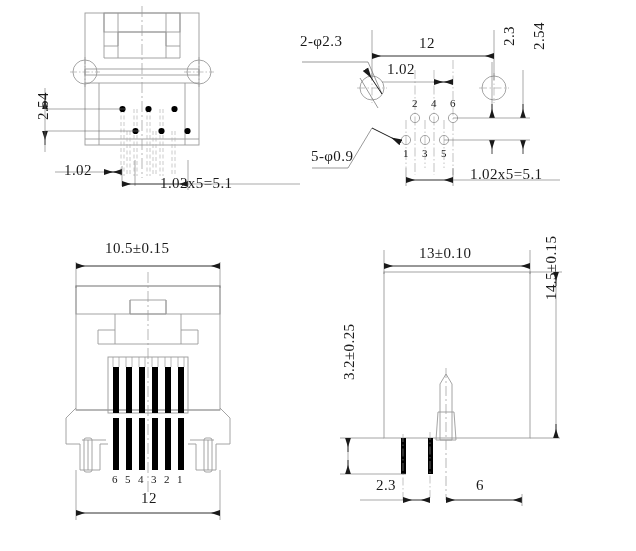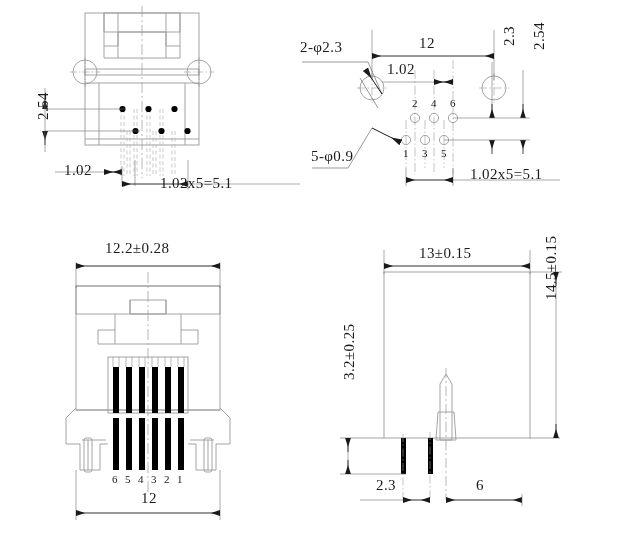--- a/index.html
+++ b/index.html
@@ -326,43 +326,43 @@
       <path d="M446,500 L522,500" stroke-width="0.9" marker-start="url(#arrOut)" marker-end="url(#arrIn)"></path>
       <path d="M522,494 L522,506" stroke="#6f6f6f" stroke-width="0.6"></path>
     </g>
   </svg>
 
   <span class="lbl sz-dim lbl-rot" style="left:36px; top:120px;">2.54</span>
   <span class="lbl sz-dim" style="left:64px; top:163px;">1.02</span>
   <span class="lbl sz-dim" style="left:160px; top:176px;">1.02x5=5.1</span>
 
   <span class="lbl sz-dim" style="left:419px; top:36px;">12</span>
-  <span class="lbl sz-dim" style="left:300px; top:40px;">2-φ2.3</span>
+  <span class="lbl sz-dim" style="left:300px; top:34px;">2-φ2.3</span>
   <span class="lbl sz-dim" style="left:387px; top:62px;">1.02</span>
   <span class="lbl sz-dim lbl-rot" style="left:502px; top:46px;">2.3</span>
   <span class="lbl sz-dim lbl-rot" style="left:532px; top:50px;">2.54</span>
   <span class="lbl sz-dim" style="left:311px; top:149px;">5-φ0.9</span>
   <span class="lbl sz-dim" style="left:470px; top:167px;">1.02x5=5.1</span>
 
   <span class="lbl sz-small" style="left:412px; top:98px;">2</span>
   <span class="lbl sz-small" style="left:431px; top:98px;">4</span>
   <span class="lbl sz-small" style="left:450px; top:98px;">6</span>
   <span class="lbl sz-small" style="left:403px; top:148px;">1</span>
   <span class="lbl sz-small" style="left:422px; top:148px;">3</span>
   <span class="lbl sz-small" style="left:441px; top:148px;">5</span>
 
-  <span class="lbl sz-dim" style="left:105px; top:241px;">12.2±0.28</span>
+  <span class="lbl sz-dim" style="left:105px; top:241px;">10.5±0.15</span>
   <span class="lbl sz-dim" style="left:141px; top:491px;">12</span>
 
   <span class="lbl sz-pin" style="left:112px; top:474px;">6</span>
   <span class="lbl sz-pin" style="left:125px; top:474px;">5</span>
   <span class="lbl sz-pin" style="left:138px; top:474px;">4</span>
   <span class="lbl sz-pin" style="left:151px; top:474px;">3</span>
   <span class="lbl sz-pin" style="left:164px; top:474px;">2</span>
   <span class="lbl sz-pin" style="left:177px; top:474px;">1</span>
 
-  <span class="lbl sz-dim" style="left:419px; top:246px;">13±0.15</span>
+  <span class="lbl sz-dim" style="left:419px; top:246px;">13±0.10</span>
   <span class="lbl sz-dim lbl-rot" style="left:544px; top:300px;">14.5±0.15</span>
   <span class="lbl sz-dim lbl-rot" style="left:342px; top:380px;">3.2±0.25</span>
   <span class="lbl sz-dim" style="left:376px; top:478px;">2.3</span>
   <span class="lbl sz-dim" style="left:476px; top:478px;">6</span>
 
 </div>
 
 </body></html>

